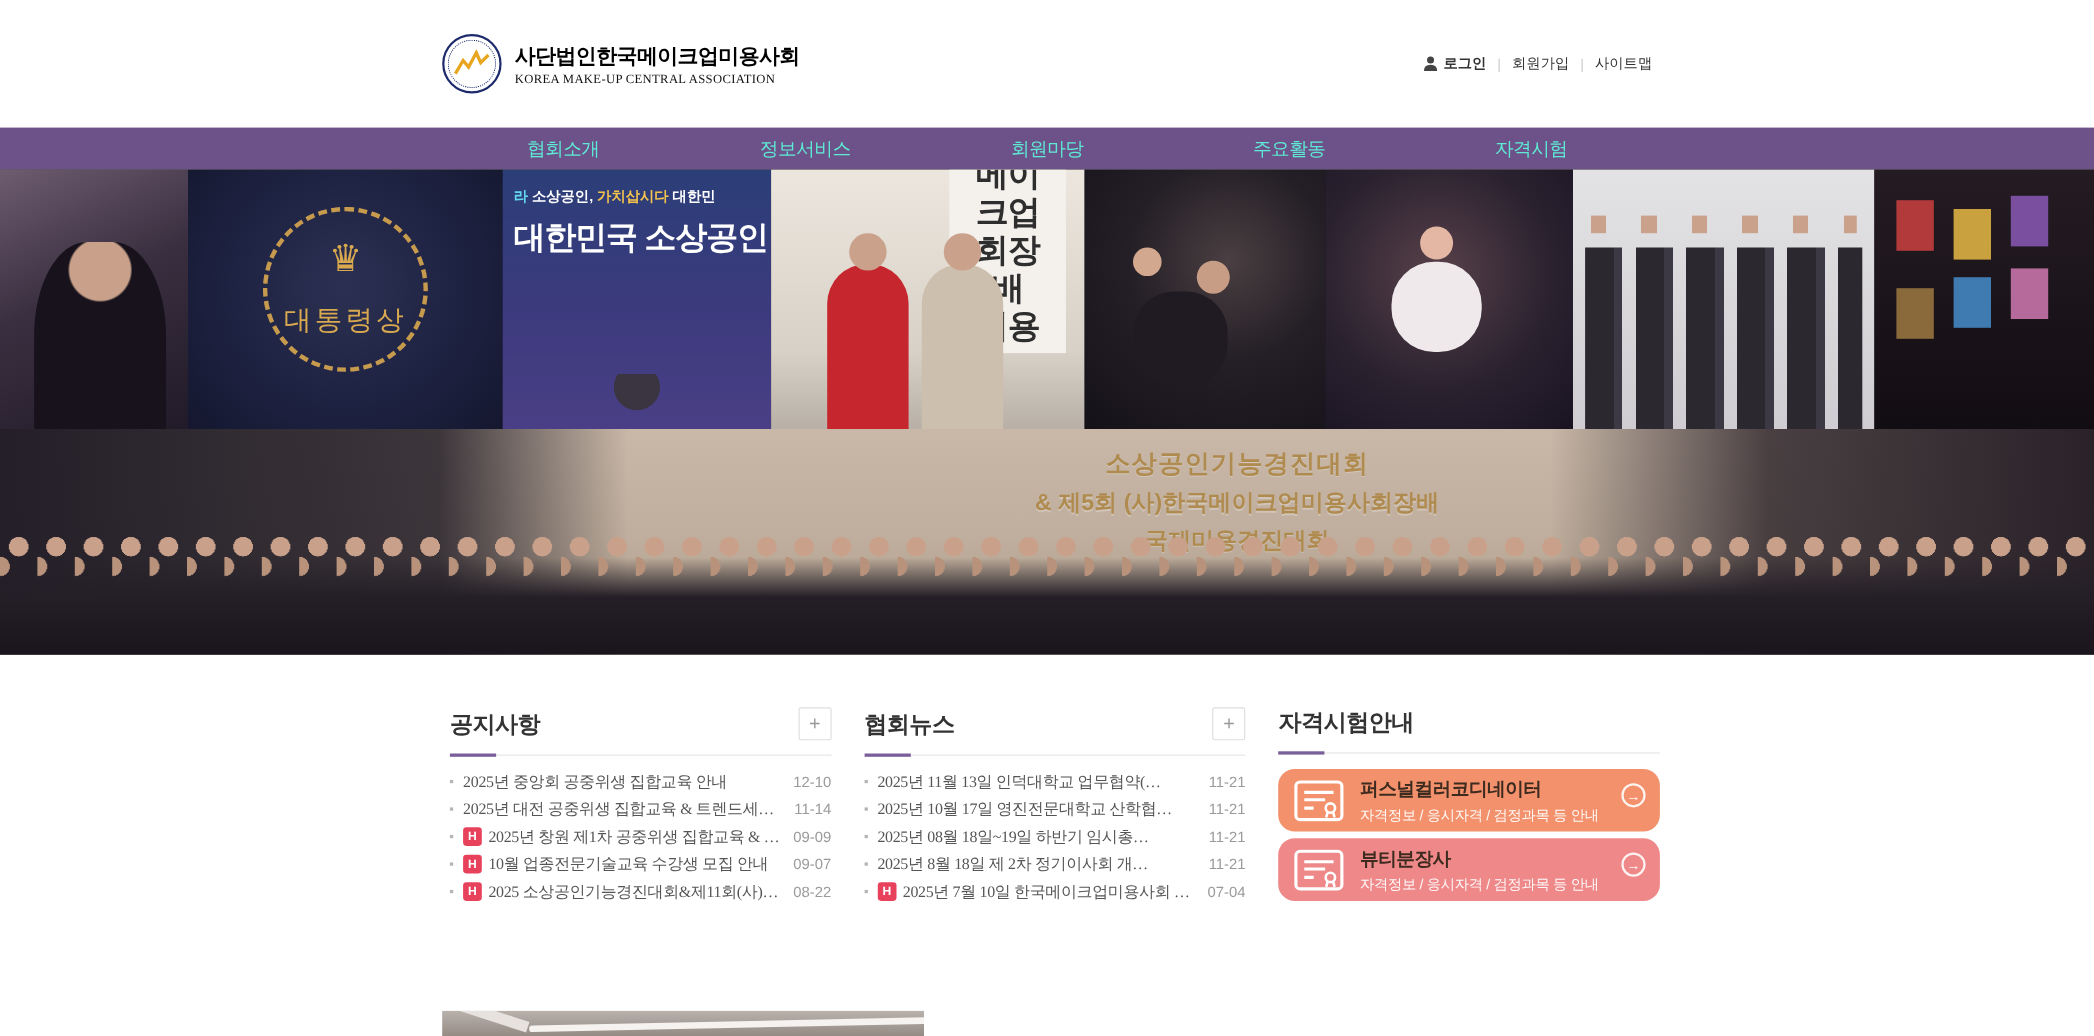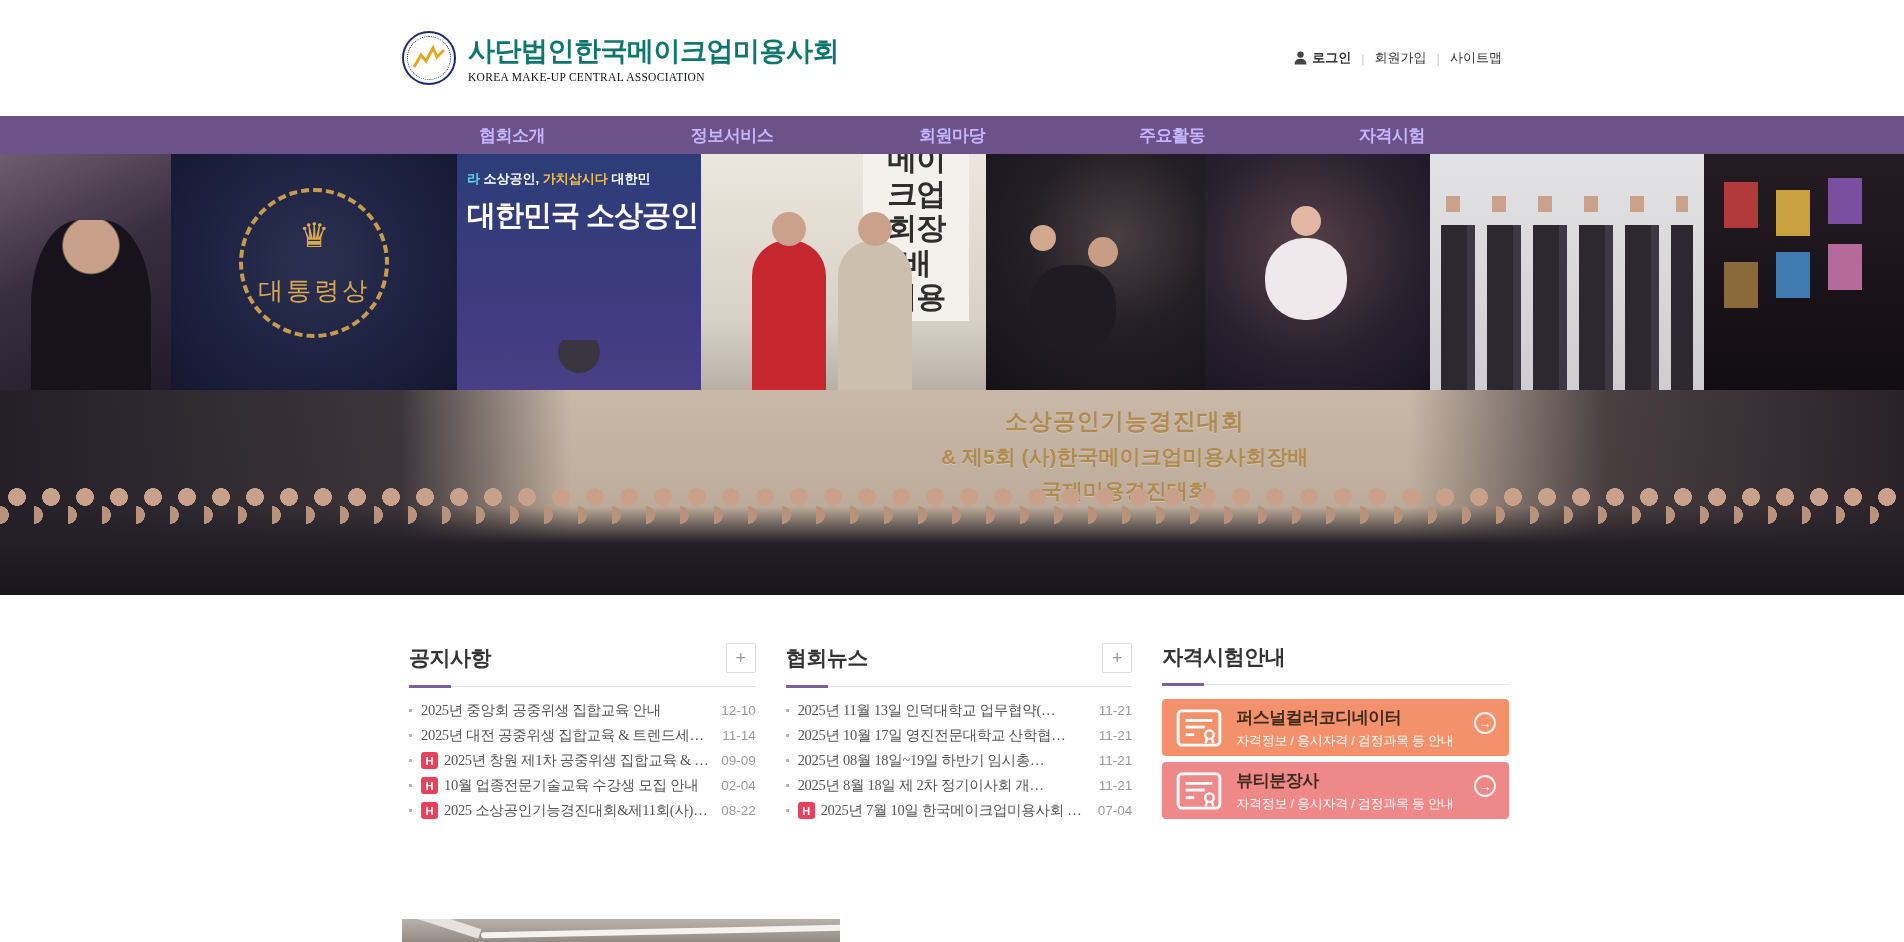--- a/index.html
+++ b/index.html
@@ -8,32 +8,32 @@
 
   .container { width:1100px; margin:0 auto; position:relative; }
 
   
   .header { height:116px; background:#fff; }
   .header .container { height:100%; display:flex; align-items:center; justify-content:space-between; }
   .logo { display:flex; align-items:center; gap:12px; cursor:pointer; }
   .emblem { width:54px; height:54px; border-radius:50%; border:2px solid #1d2a6b; position:relative;
             display:flex; align-items:center; justify-content:center; background:#fff; }
   .emblem::before { content:""; position:absolute; inset:3px; border-radius:50%; border:1.5px dotted #1d2a6b; }
-  .logo-text .ko { font-size:27px; font-weight:bold; color:#0f766e; letter-spacing:-0.5px; }
+  .logo-text .ko { font-size:19px; font-weight:bold; color:#000000; letter-spacing:-0.5px; }
   .logo-text .en { font-size:11.5px; font-family:"Liberation Serif", serif; color:#111; letter-spacing:0.3px; margin-top:2px; }
   .utility { display:flex; align-items:center; gap:10px; font-size:13px; color:#333; }
   .utility .sep { color:#ccc; }
   .utility a { text-decoration:none; color:#333; cursor:pointer; }
   .utility .login { font-weight:bold; display:flex; align-items:center; gap:5px; }
 
   
   .topnav { height:38px; background:#6d5289; }
   .topnav .container { height:100%; display:flex; }
   .topnav .nav-item { flex:1; display:flex; align-items:center; justify-content:center;
-                      color:#c4b5fd; font-size:17px; font-weight:bold; cursor:pointer; letter-spacing:-0.5px; }
+                      color:#5eead4; font-size:17px; font-weight:normal; cursor:pointer; letter-spacing:-0.5px; }
 
   
   .hero { height:441px; position:relative; overflow:hidden; background:#1a1620; }
   .hero-top { height:236px; display:flex; }
   .hp { position:relative; overflow:hidden; }
   .hpA { flex:0 0 9%;    background:linear-gradient(155deg,#6e5c70 0%,#3a2f40 45%,#211a28 100%); }
   .hpA::after { content:""; position:absolute; left:18%; top:28%; width:70%; height:90%;
                 background:radial-gradient(circle at 50% 12%, #c9a18b 14%, #17121c 15% 100%); border-radius:40% 40% 0 0; }
   .hpB { flex:0 0 15%;   background:radial-gradient(circle at 50% 45%, #2c3052 0%, #1d2140 60%, #14172e 100%); }
   .wreath { position:absolute; left:50%; top:46%; transform:translate(-50%,-50%);
@@ -99,21 +99,21 @@
               font-size:18px; line-height:27px; text-align:center; border-radius:2px; cursor:pointer; }
 
   .board-list { list-style:none; margin-top:11px; }
   .board-list li { display:flex; align-items:center; height:25px; cursor:pointer; }
   .bullet { width:3px; height:3px; background:#b5b5b5; margin-right:9px; flex:none; }
   .hot-badge { background:#e8415c; color:#fff; width:17px; height:17px; border-radius:3px; font-size:11px;
                font-weight:bold; display:flex; align-items:center; justify-content:center; margin-right:6px; flex:none; }
   .item-title { color:#555; font-size:14.5px; white-space:nowrap; overflow:hidden; text-overflow:ellipsis; flex:1; letter-spacing:-0.3px;font-family:Liberation Serif, serif; }
   .item-date { color:#9a9a9a; font-size:13.5px; margin-left:10px; flex:none; }
 
-  .exam-card { height:57px; border-radius:4px; display:flex; align-items:center; padding:0 14px;
+  .exam-card { height:57px; border-radius:15px; display:flex; align-items:center; padding:0 14px;
                position:relative; cursor:pointer; }
   .exam-card-0 { background:#f2916b; margin-top:14px; }
   .exam-card-1 { background:#ef8889; margin-top:6px; }
   .cert-icon { margin-right:14px; flex:none; }
   .card-title { font-size:17px; font-weight:bold; color:#3d2b1f; letter-spacing:-0.5px; }
   .card-desc  { font-size:13px; color:#fff; margin-top:3px; letter-spacing:-0.3px; opacity:0.95; }
   .go-circle { position:absolute; right:13px; top:13px; width:22px; height:22px; border:2px solid #fff;
                border-radius:50%; color:#fff; font-size:13px; line-height:20px; text-align:center; opacity:0.9; }
 
   
@@ -233,21 +233,21 @@
             <span class="bullet"></span>
             <span class="hot-badge">H</span>
             <span class="item-title">2025년 창원 제1차 공중위생 집합교육 &amp; …</span>
             <span class="item-date">09-09</span>
           </li>
 
           <li>
             <span class="bullet"></span>
             <span class="hot-badge">H</span>
             <span class="item-title">10월 업종전문기술교육 수강생 모집 안내</span>
-            <span class="item-date">02-04</span>
+            <span class="item-date">09-07</span>
           </li>
 
           <li>
             <span class="bullet"></span>
             <span class="hot-badge">H</span>
             <span class="item-title">2025 소상공인기능경진대회&amp;제11회(사)한국…</span>
             <span class="item-date">08-22</span>
           </li>
         </ul>
     </div>

